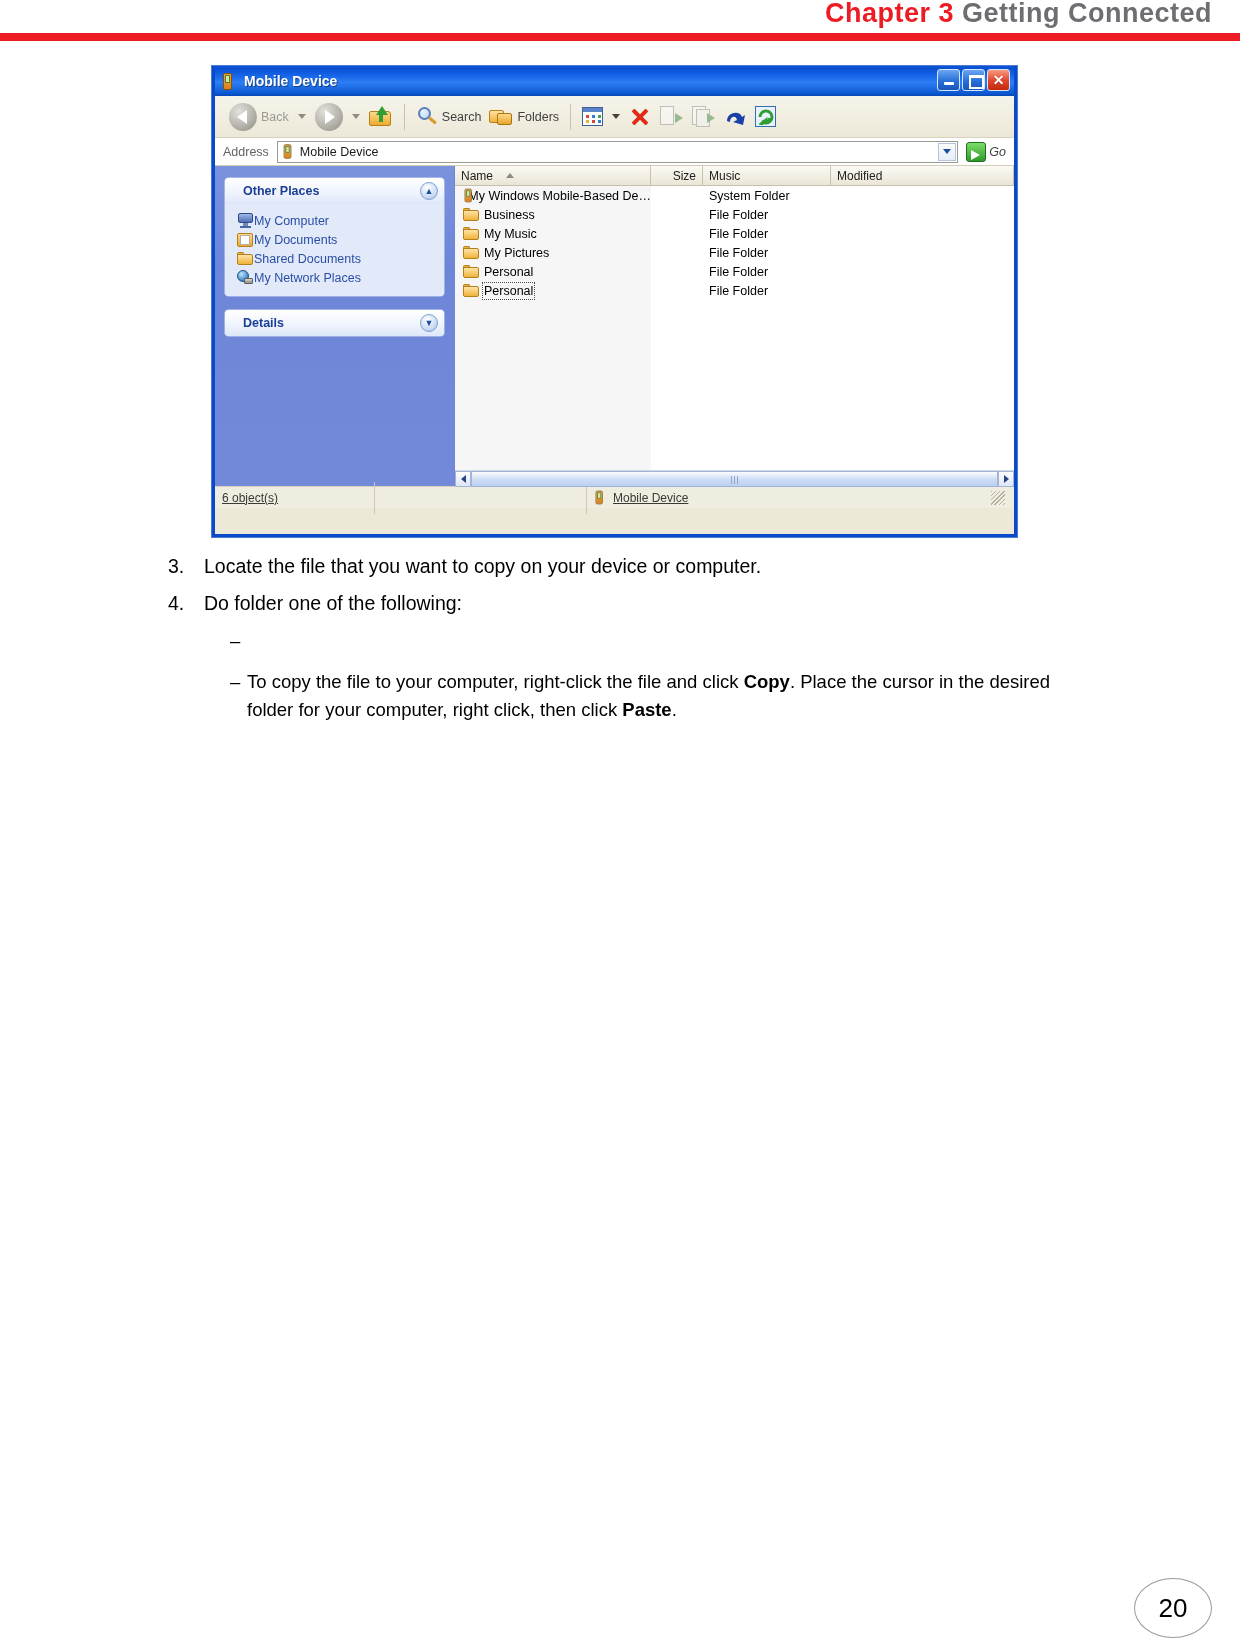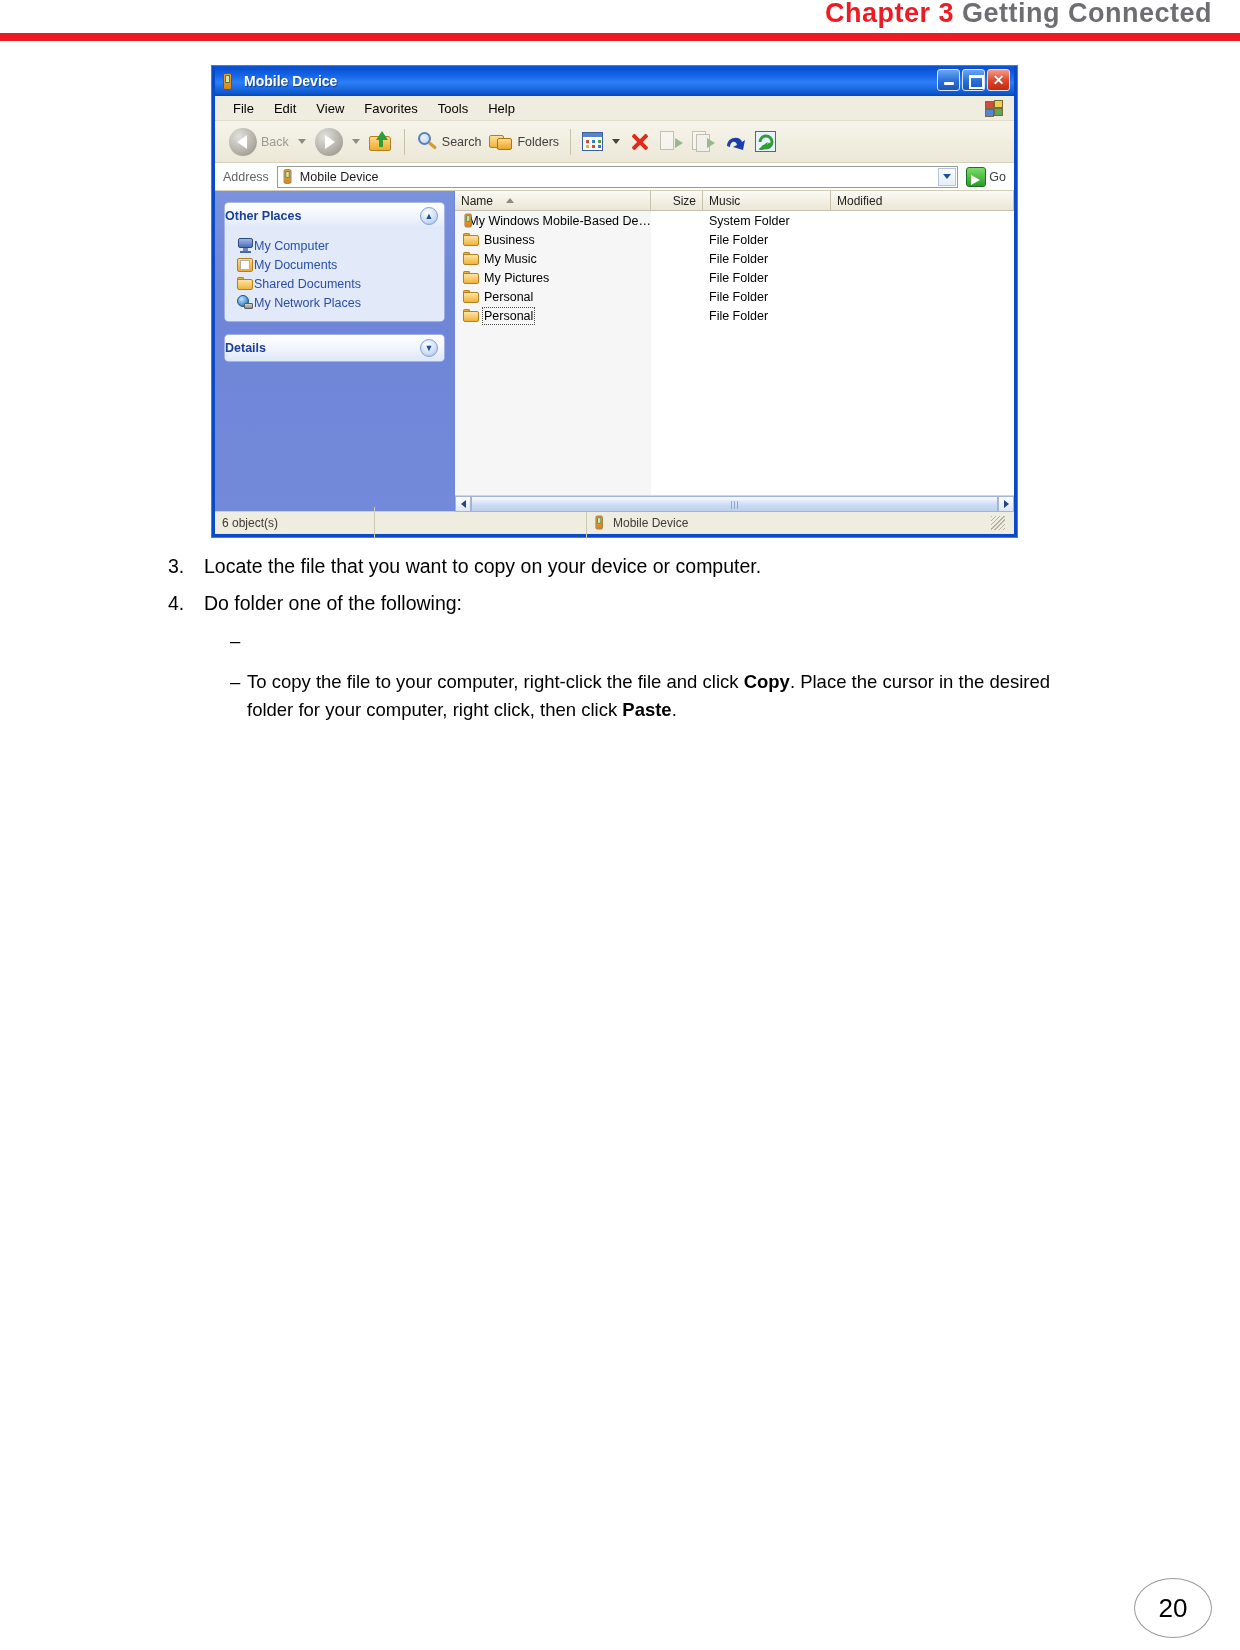--- a/index.html
+++ b/index.html
@@ -212,21 +212,21 @@
   .addr-field .atext { font-size:12.5px; color:#1a1a1a; }
   .addr-dd {
     position:absolute; right:1px; top:1px; width:18px; height:18px;
     background:linear-gradient(180deg,#fcfcfc,#e6eef9);
     border:1px solid #b5c6dc; display:flex; align-items:center; justify-content:center;
   }
   .addr-dd .cv {
     width:0;height:0;border-left:4px solid transparent;border-right:4px solid transparent;
     border-top:5px solid #1b4fa0;
   }
-  .go-btn { display:flex; align-items:center; gap:3px; padding:0 4px; }
+  .go-btn { display:flex; align-items:center; gap:3px; padding:0 4px;font-style:italic; }
   .go-ic {
     width:20px; height:20px; background:linear-gradient(180deg,#7ddc6a,#2c9b2a);
     border:1px solid #1d6e1d; border-radius:3px; position:relative;
   }
   .go-ic::after {
     content:""; position:absolute; left:4px; top:7px; width:0;height:0;
     border-top:5px solid transparent;border-bottom:5px solid transparent;border-left:9px solid #fff;
   }
   .go-lbl { font-size:12.5px; color:#3f3f3f; }
 
@@ -235,21 +235,21 @@
   .taskpane {
     width: 240px; background: linear-gradient(180deg,#7b92dd 0%,#6e86d8 30%,#7389da 100%);
     padding: 12px 10px 0 10px;
     border-right: 1px solid #6f86d4;
   }
   .tpgroup { background:#fff; border-radius:4px; margin-bottom:14px; overflow:hidden;
              box-shadow:0 0 0 1px rgba(255,255,255,.35); }
   .tphdr {
     background: linear-gradient(180deg,#ffffff 0%,#eef3fc 60%,#dde7f8 100%);
     height:26px; display:flex; align-items:center; justify-content:space-between;
-    padding: 0 6px 0 0;
+    padding: 0 6px 0 18px;
   }
   .tphdr .t { font-size:12.5px; font-weight:bold; color:#1b3f96; }
   .chev {
     width:18px; height:18px; border-radius:50%;
     background: radial-gradient(circle at 40% 30%, #ffffff, #c9d9f2 65%, #8fb0e0);
     border:1px solid #7fa0d4; display:flex; align-items:center; justify-content:center;
   }
   .chev .g { font-size:9px; color:#1b4fa0; font-weight:bold; line-height:1; }
   .tpbody { background:#e2e9f8; padding: 7px 8px 9px 12px; }
   .tpitem { display:flex; align-items:center; padding: 2px 0; }
@@ -346,21 +346,21 @@
     width:8px; height:8px;
     background:repeating-linear-gradient(90deg,#8ea7cf 0 1px,transparent 1px 3px);
   }
 
   
   .statusbar {
     height:22px; background:#efece0; display:flex; align-items:center;
     border-top:1px solid #d6d0bb; font-size:12px; color:#3a3a36;
   }
   .sb-cell { height:100%; display:flex; align-items:center; padding:16px 7px;
-             border-right:1px solid #cfc9b4; }
+             border-right:1px solid #cfc9b4;text-decoration:underline; }
   .sb1 { width:160px; }
   .sb2 { width:212px; }
   .sb3 { flex:1; gap:6px; border-right:none; }
   .sb-grip {
     width:14px; height:14px; margin-left:auto; margin-right:2px;
     background:repeating-linear-gradient(135deg,#b6b0a0 0 1px,transparent 1px 3px);
   }
 
   
   .steps { position:absolute; left:168px; top:552px; width:1000px; }
@@ -404,34 +404,20 @@
     <div class="tb-title">Mobile Device</div>
     <div class="winbtns">
       <div class="wbtn min"></div>
       <div class="wbtn max"></div>
       <div class="wbtn cls">
           <span>✕</span>
         </div>
     </div>
   </div>
 
-  <div class="menubar">
-    <div class="mi">File</div>
-    <div class="mi">Edit</div>
-    <div class="mi">View</div>
-    <div class="mi">Favorites</div>
-    <div class="mi">Tools</div>
-    <div class="mi">Help</div>
-    <div class="menu-flag">
-      <div class="fl f1"></div>
-        <div class="fl f2"></div>
-        <div class="fl f3"></div>
-        <div class="fl f4"></div>
-    </div>
-  </div>
 
   <div class="toolbar">
     <div class="tbitem">
       <div class="circ-btn back">
           <div class="arrow-w left"></div>
         </div>
       <div class="tbtext dim">Back</div>
     </div>
     <div class="dd-caret"></div>
     <div class="tbitem">

